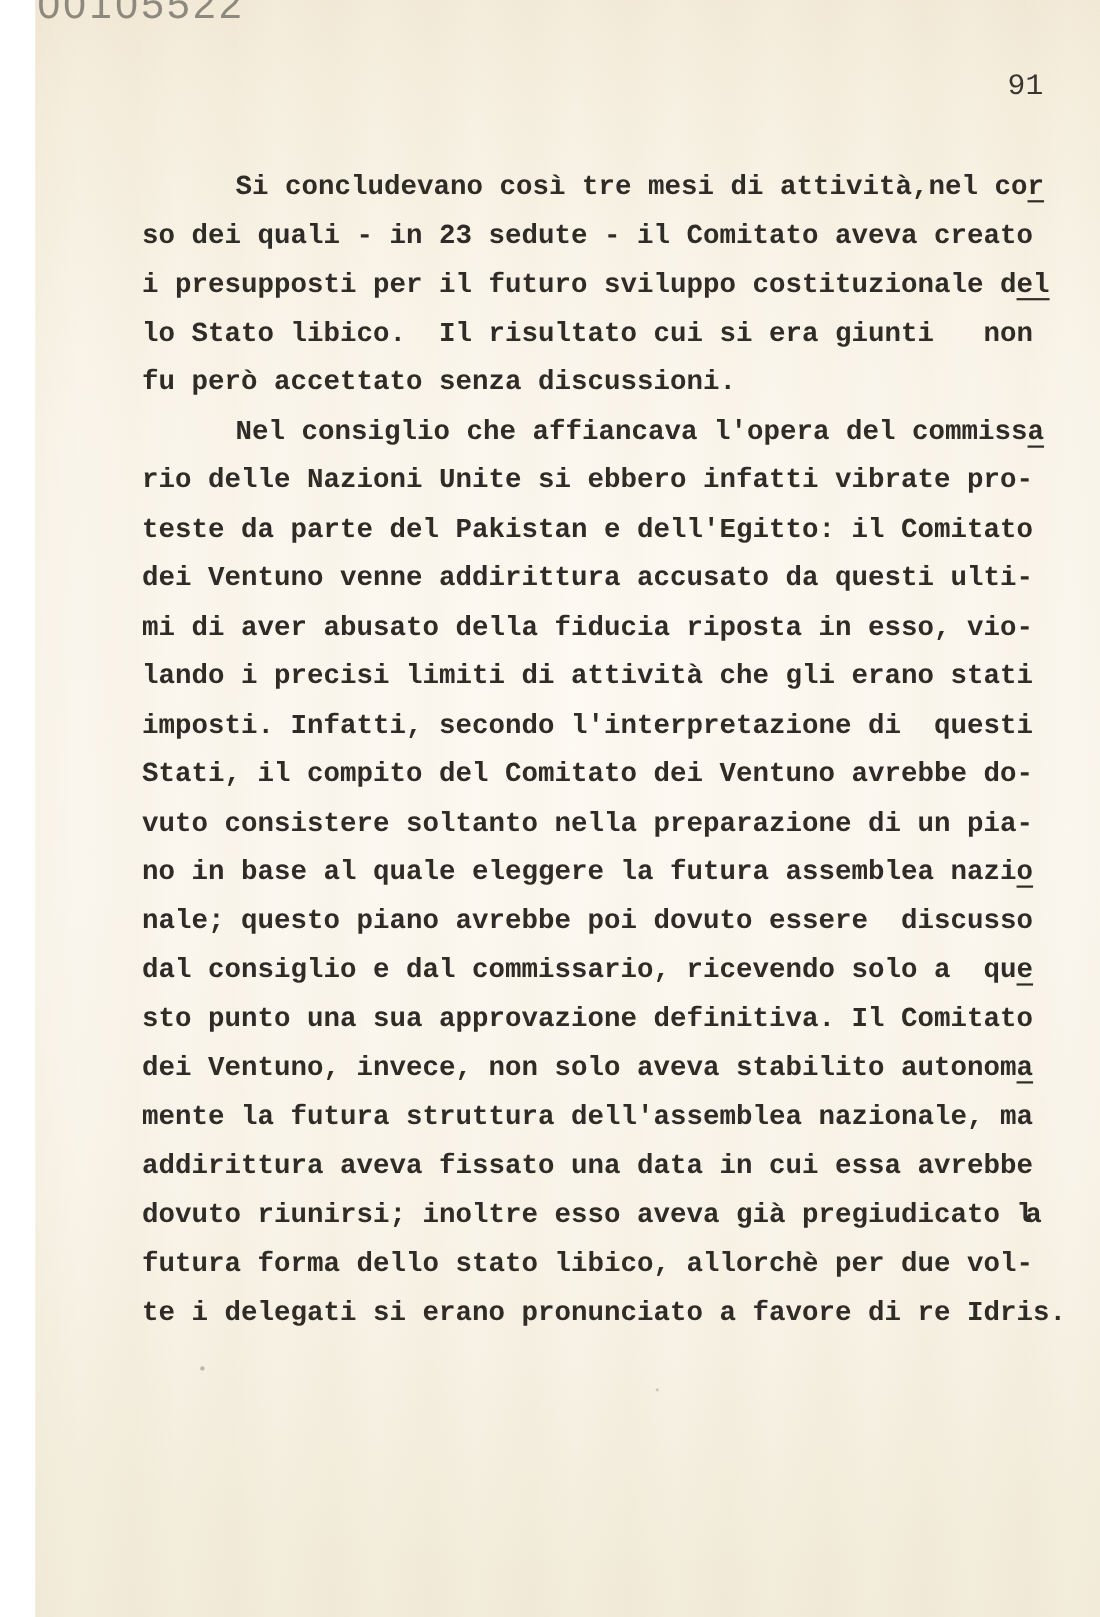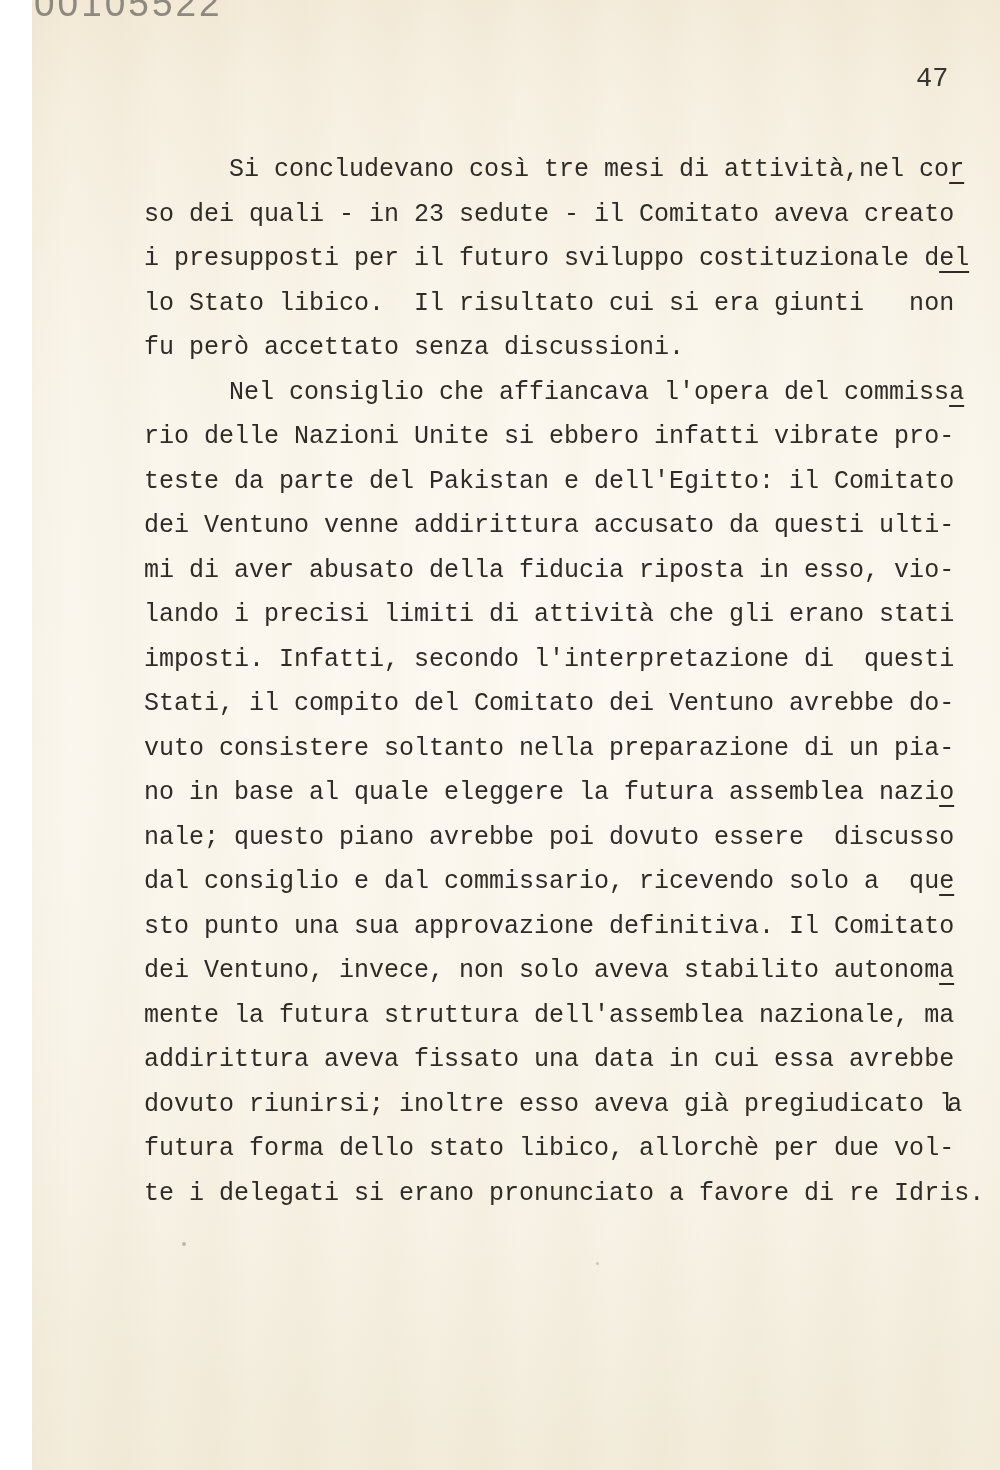--- a/index.html
+++ b/index.html
@@ -45,29 +45,30 @@
   .pagenum {
     position: absolute;
     top: 64px;
     left: 884px;
     font-family: "Liberation Mono", "DejaVu Sans Mono", monospace;
     font-size: 27px;
     color: #38352f;
   }
   .textblock {
     position: absolute;
-    left: 112px;
+    left: 97px;
     top: 148px;
     width: 850px;
     font-family: "Liberation Mono", "DejaVu Sans Mono", monospace;
     font-size: 25px;
     line-height: 44.5px;
     color: #2f2c27;
     white-space: pre;
     letter-spacing: 0px;
+    font-weight: bold;
   }
   .line { height: 44.5px; }
   .line.indent { text-indent: 85px; }
   .u {
     text-decoration: underline;
     text-decoration-thickness: 2px;
     text-underline-offset: 6px;
   }
   .sq { letter-spacing: -7px; text-align: right; }
   .speck {
@@ -77,17 +78,17 @@
     opacity: 0.55;
   }
   .s1 { left: 150px; top: 1242px; width: 4px; height: 4px; }
   .s2 { left: 564px; top: 1262px; width: 3px; height: 3px; opacity: 0.4; }
 </style>
 </head>
 <body>
 
 <div class="paper">
   <div class="stamp">00105522</div>
-  <div class="pagenum">47</div>
+  <div class="pagenum">91</div>
   <div class="textblock" id="textblock"><div class="line indent"><span>Si concludevano così tre mesi di attività,nel co</span><span class="u">r</span></div><div class="line"><span>so dei quali - in 23 sedute - il Comitato aveva creato</span></div><div class="line"><span>i presupposti per il futuro sviluppo costituzionale d</span><span class="u">el</span></div><div class="line"><span>lo Stato libico.  Il risultato cui si era giunti   non</span></div><div class="line"><span>fu però accettato senza discussioni.</span></div><div class="line indent"><span>Nel consiglio che affiancava l'opera del commiss</span><span class="u">a</span></div><div class="line"><span>rio delle Nazioni Unite si ebbero infatti vibrate pro-</span></div><div class="line"><span>teste da parte del Pakistan e dell'Egitto: il Comitato</span></div><div class="line"><span>dei Ventuno venne addirittura accusato da questi ulti-</span></div><div class="line"><span>mi di aver abusato della fiducia riposta in esso, vio-</span></div><div class="line"><span>lando i precisi limiti di attività che gli erano stati</span></div><div class="line"><span>imposti. Infatti, secondo l'interpretazione di  questi</span></div><div class="line"><span>Stati, il compito del Comitato dei Ventuno avrebbe do-</span></div><div class="line"><span>vuto consistere soltanto nella preparazione di un pia-</span></div><div class="line"><span>no in base al quale eleggere la futura assemblea nazi</span><span class="u">o</span></div><div class="line"><span>nale; questo piano avrebbe poi dovuto essere  discusso</span></div><div class="line"><span>dal consiglio e dal commissario, ricevendo solo a  qu</span><span class="u">e</span></div><div class="line"><span>sto punto una sua approvazione definitiva. Il Comitato</span></div><div class="line"><span>dei Ventuno, invece, non solo aveva stabilito autonom</span><span class="u">a</span></div><div class="line"><span>mente la futura struttura dell'assemblea nazionale, ma</span></div><div class="line"><span>addirittura aveva fissato una data in cui essa avrebbe</span></div><div class="line"><span>dovuto riunirsi; inoltre esso aveva già pregiudicato </span><span class="sq">la</span></div><div class="line"><span>futura forma dello stato libico, allorchè per due vol-</span></div><div class="line"><span>te i delegati si erano pronunciato a favore di re Idris.</span></div></div>
   <div class="speck s1"></div>
   <div class="speck s2"></div>
 </div>
 
 </body></html>

